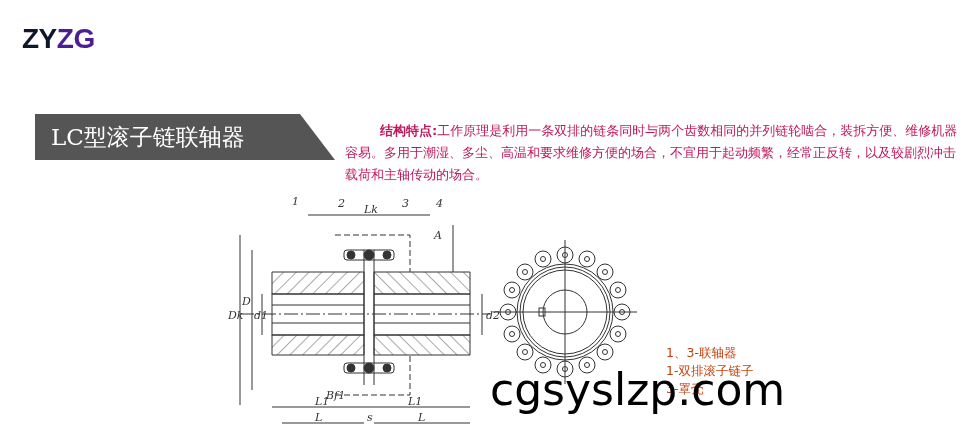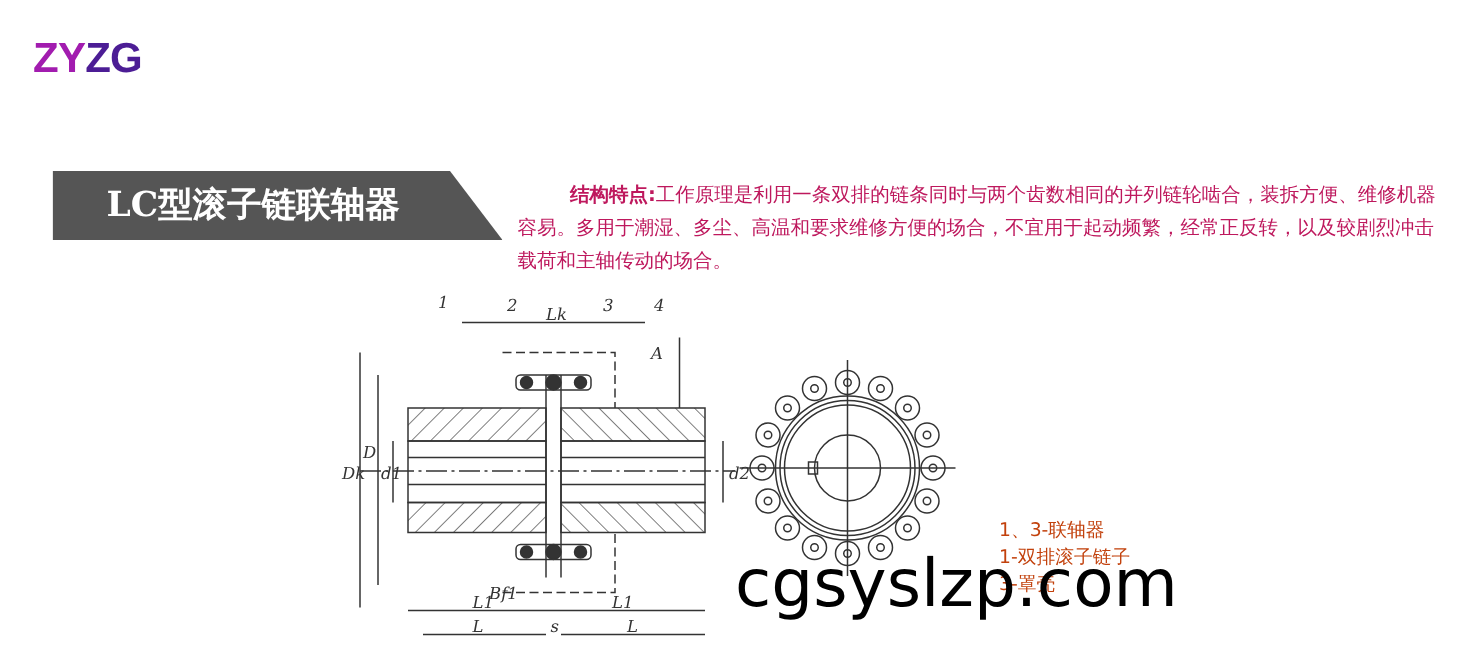--- a/index.html
+++ b/index.html
@@ -6,30 +6,30 @@
   body {
     width: 976px; height: 441px; position: relative; overflow: hidden;
     background: #ffffff;
     font-family: "DejaVu Sans", sans-serif;
   }
   .logo {
     position: absolute; left: 22px; top: 25px;
     font-family: "Liberation Sans", sans-serif; font-weight: bold;
     font-size: 28px; letter-spacing: -0.5px; line-height: 1;
   }
-  .logo .red { color: #a21caf; }
+  .logo .red { color: #0f172a; }
   .logo .blue { color: #4c1d95; }
   .banner {
     position: absolute; left: 35px; top: 114px; width: 300px; height: 46px;
     background: #555555;
     clip-path: polygon(0 0, 265px 0, 300px 46px, 0 46px);
   }
   .banner-title {
-    position: absolute; left: 36px; top: 8px;
-    color: #ffffff; font-family: "DejaVu Serif", serif; font-weight: bold;
+    position: absolute; left: 16px; top: 8px;
+    color: #ffffff; font-family: "DejaVu Serif", serif; font-weight: normal;
     font-size: 23px; line-height: 30px; white-space: nowrap;
   }
   .desc {
     position: absolute; left: 345px; top: 120px; width: 620px;
     font-size: 13px; line-height: 22px; color: #be185d;
     text-indent: 35px;
   }
   .desc .label { font-weight: bold; }
   .drawing { position: absolute; left: 220px; top: 195px; }
   .legend {

